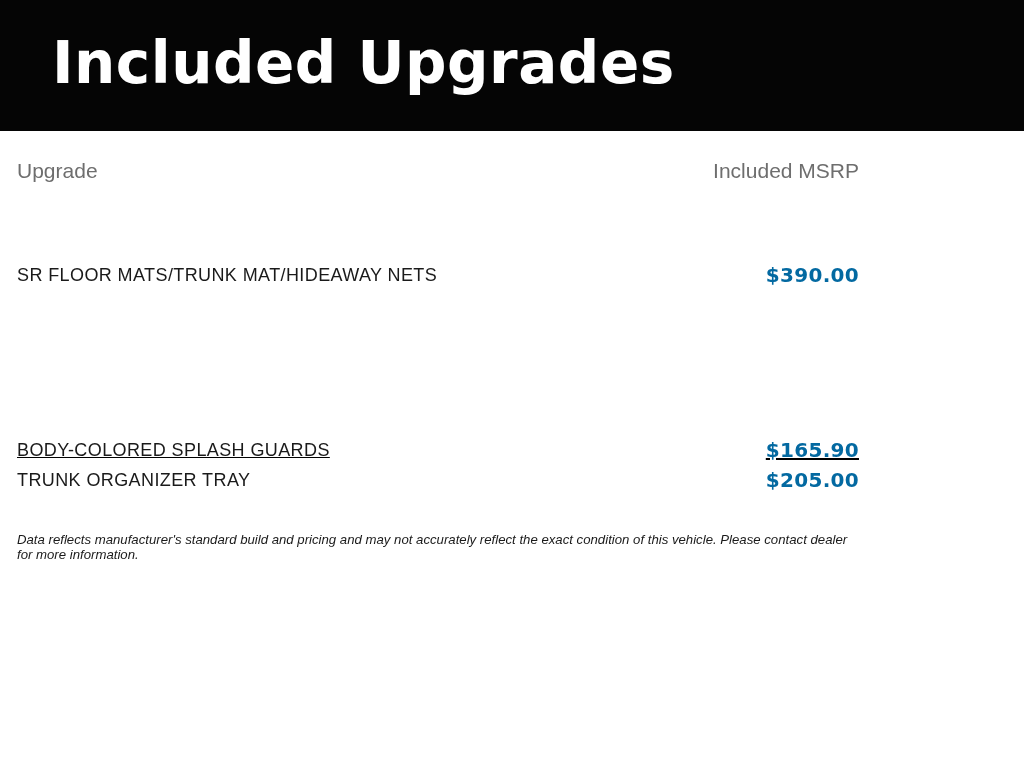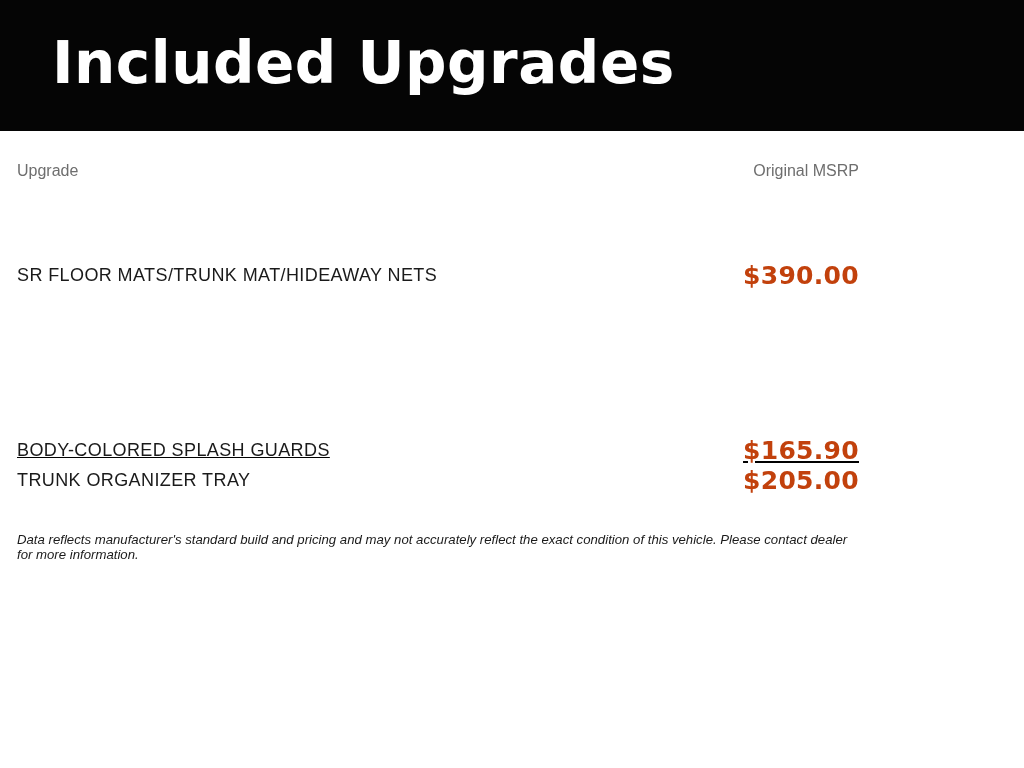--- a/index.html
+++ b/index.html
@@ -36,43 +36,43 @@
   .content {
     padding: 0 33px 0 17px;
   }
   .col-headers {
     margin-top: 31px;
     height: 18px;
     display: flex;
     justify-content: space-between;
     align-items: center;
     color: #6e6e6e;
-    font-size: 16px;
+    font-size: 21px;
     font-family: "Liberation Sans", sans-serif;
   }
   .upgrade-row {
     display: flex;
     justify-content: space-between;
     align-items: center;
     height: 30px;
   }
   .row-1 { margin-top: 80px; }
   .row-2 { margin-top: 145px; text-decoration: underline; }
   .row-3 { }
   .upgrade-name {
     font-family: "Liberation Sans", sans-serif;
     font-size: 18px;
     color: #1a1a1a;
     letter-spacing: 0.4px;
   }
   .upgrade-price {
     font-family: "DejaVu Sans", sans-serif;
     font-weight: 700;
-    font-size: 25px;
-    color: #c2410c;
+    font-size: 20px;
+    color: #0369a1;
     letter-spacing: 0.3px;
   }
   .disclaimer {
     margin-top: 37px;
     font-family: "Liberation Sans", sans-serif;
     font-style: italic;
     font-size: 13.2px;
     color: #1a1a1a;
   }
 </style>
@@ -82,21 +82,21 @@
 <div class="page">
 
   <div class="header-band">
     <div class="page-title">Included Upgrades</div>
   </div>
 
   <div class="content">
 
     <div class="col-headers">
       <span>Upgrade</span>
-      <span>Original MSRP</span>
+      <span>Included MSRP</span>
     </div>
 
     <div class="upgrade-row row-1">
       <span class="upgrade-name">SR FLOOR MATS/TRUNK MAT/HIDEAWAY NETS</span>
       <span class="upgrade-price">$390.00</span>
     </div>
 
     <div class="upgrade-row row-2">
       <span class="upgrade-name">BODY-COLORED SPLASH GUARDS</span>
       <span class="upgrade-price">$165.90</span>

